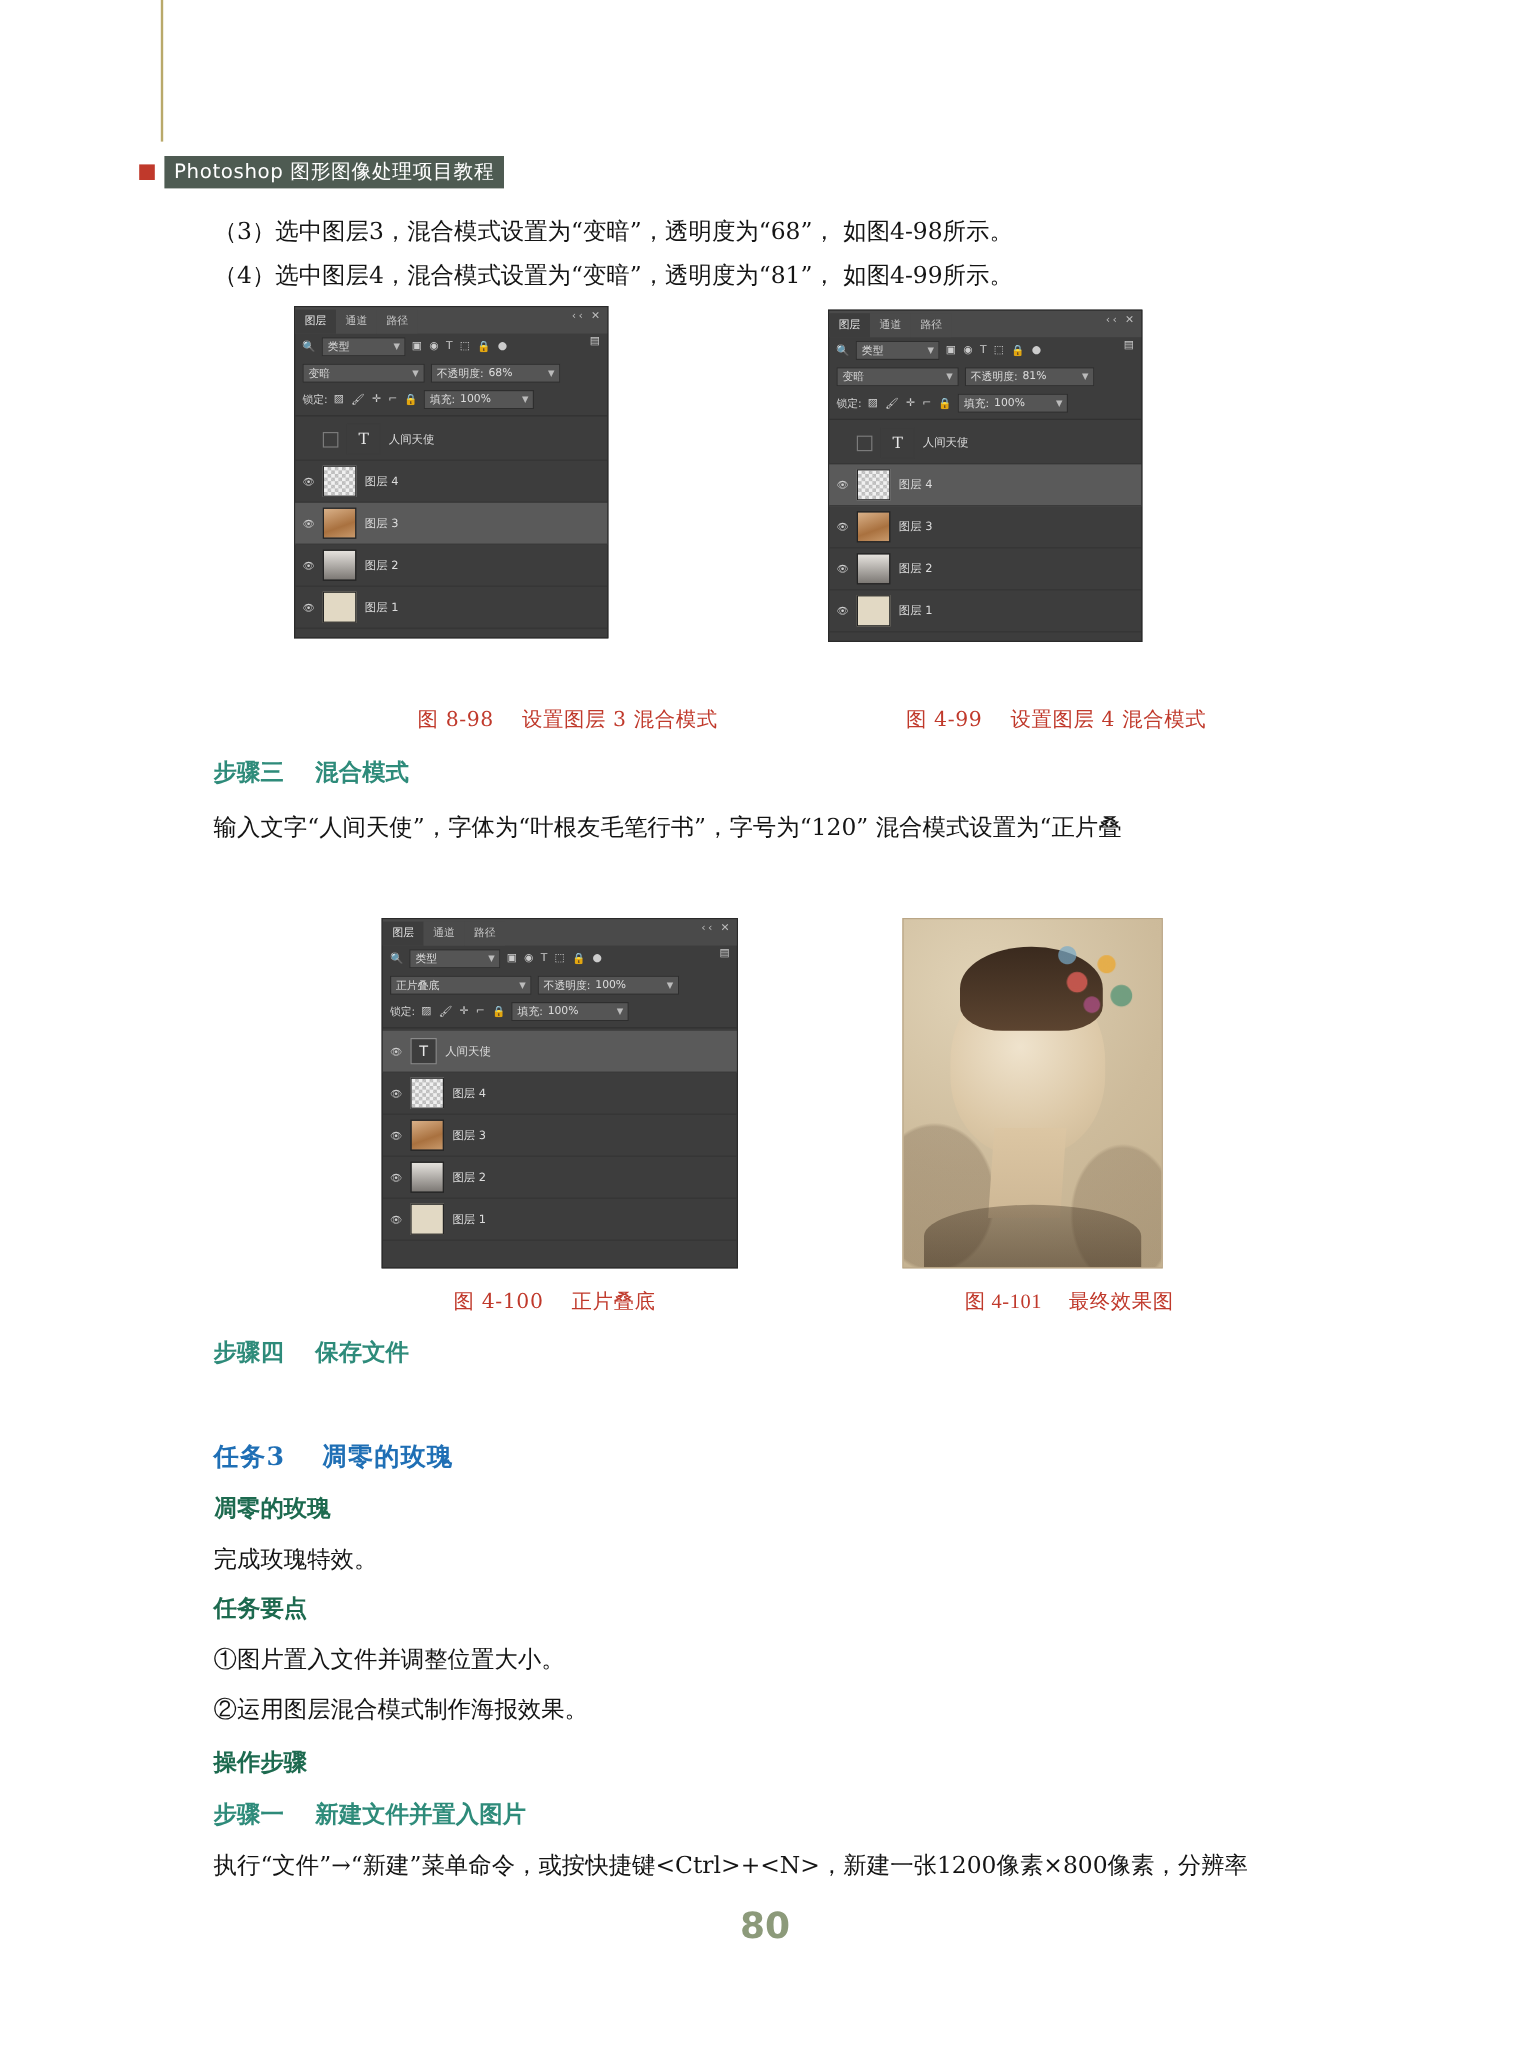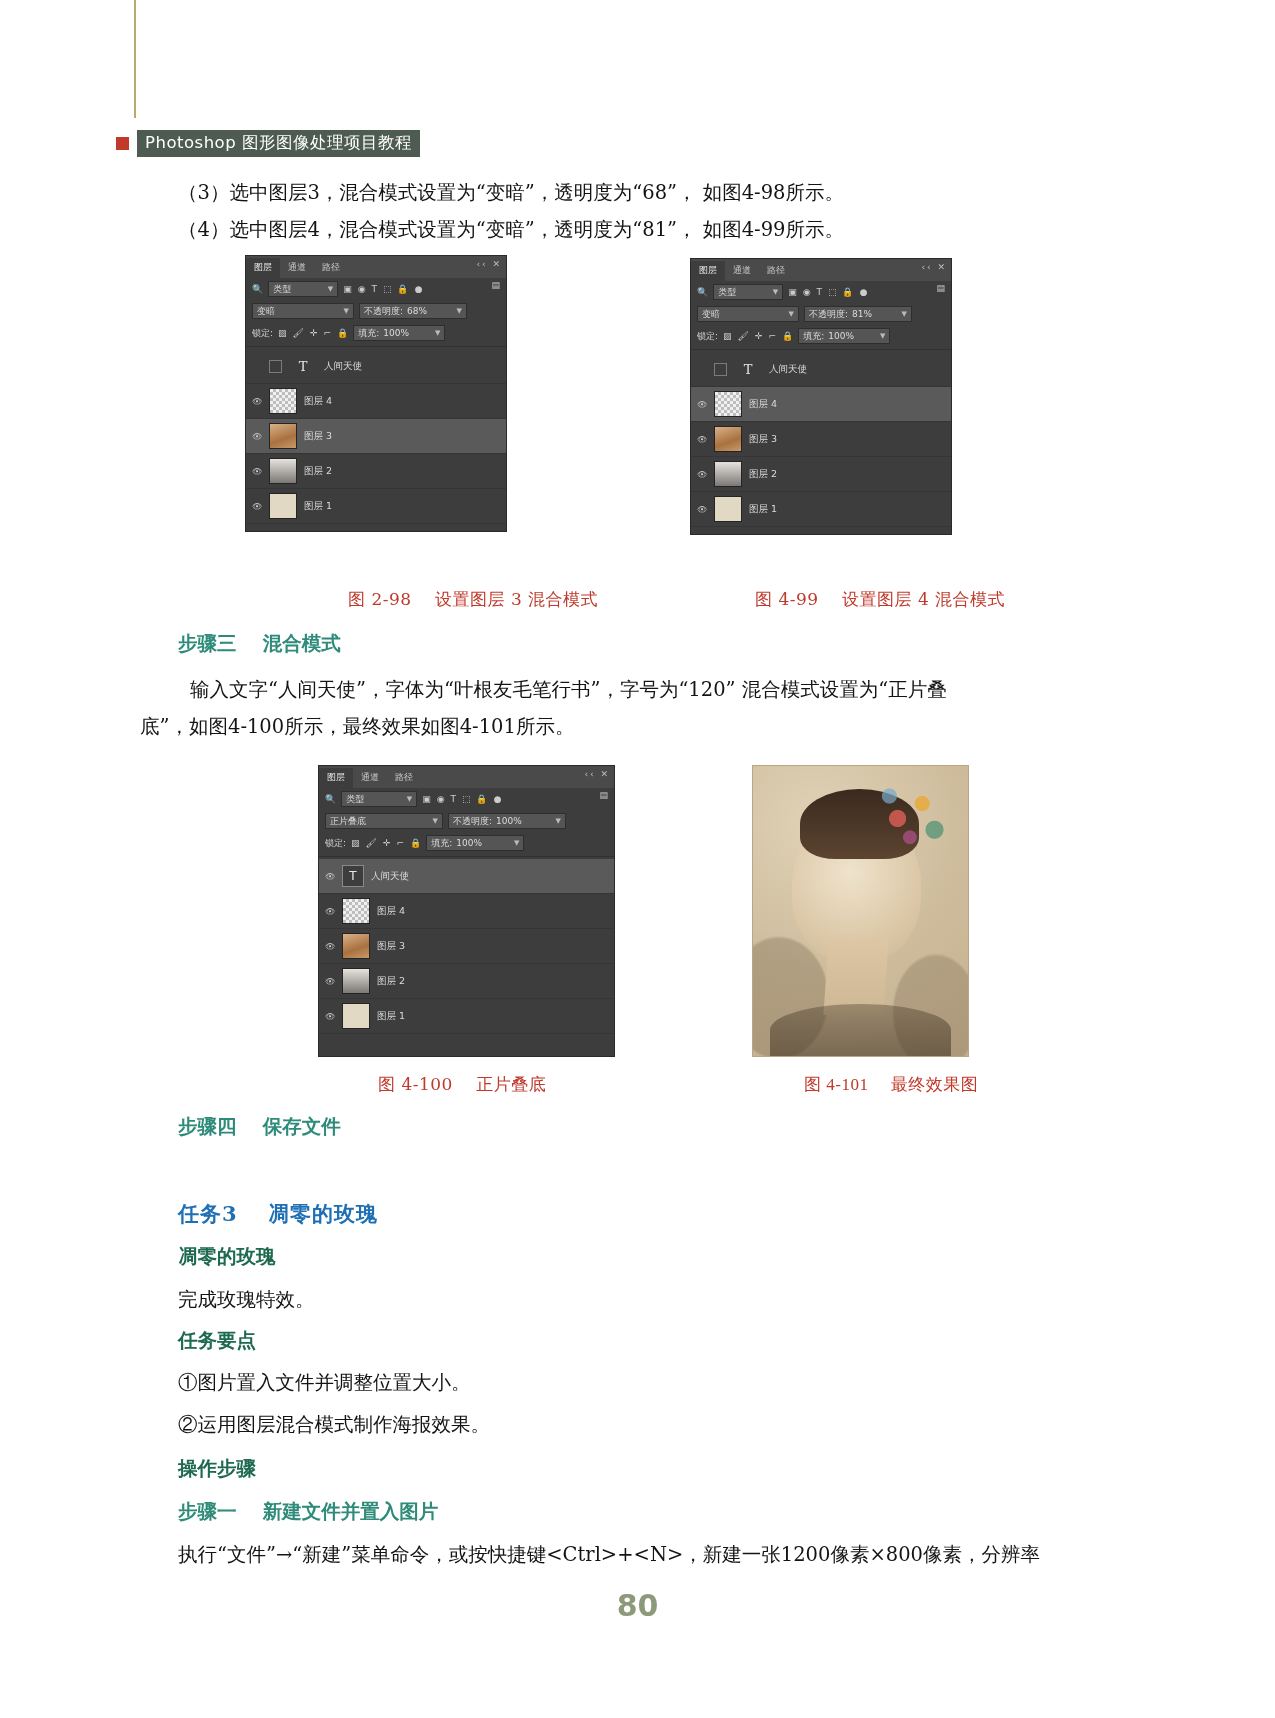--- a/index.html
+++ b/index.html
@@ -256,26 +256,25 @@
       <span class="thumb face"></span>
       <span>图层 2</span>
     </div>
     <div class="layer">
       <span class="eye">👁</span>
       <span class="thumb beige"></span>
       <span>图层 1</span>
     </div>
   </div>
 
-  <div class="cap" style="left:348px;top:588px;">图 2-98　 设置图层 3 混合模式</div>
+  <div class="cap" style="left:348px;top:588px;">图 8-98　 设置图层 3 混合模式</div>
   <div class="cap" style="left:755px;top:588px;">图 4-99　 设置图层 4 混合模式</div>
 
   <div class="step" style="left:178px;top:630px;">步骤三　 混合模式</div>
-  <div class="p" style="left:190px;top:675px;">输入文字“人间天使”，字体为“叶根友毛笔行书”，字号为“120” 混合模式设置为“正片叠</div>
-  <div class="p" style="left:140px;top:712px;">底”，如图4-100所示，最终效果如图4-101所示。</div>
+  <div class="p" style="left:178px;top:675px;">输入文字“人间天使”，字体为“叶根友毛笔行书”，字号为“120” 混合模式设置为“正片叠</div>
 
   <div class="ps" style="left:318px;top:765px;width:295px;height:290px;">
     <div class="tabbar">
       <div class="tab active">图层</div>
       <div class="tab">通道</div>
       <div class="tab">路径</div>
       <div class="winbtns">‹‹ ✕</div>
     </div>
     <div class="menuicon">▤</div>
     <div class="row">

